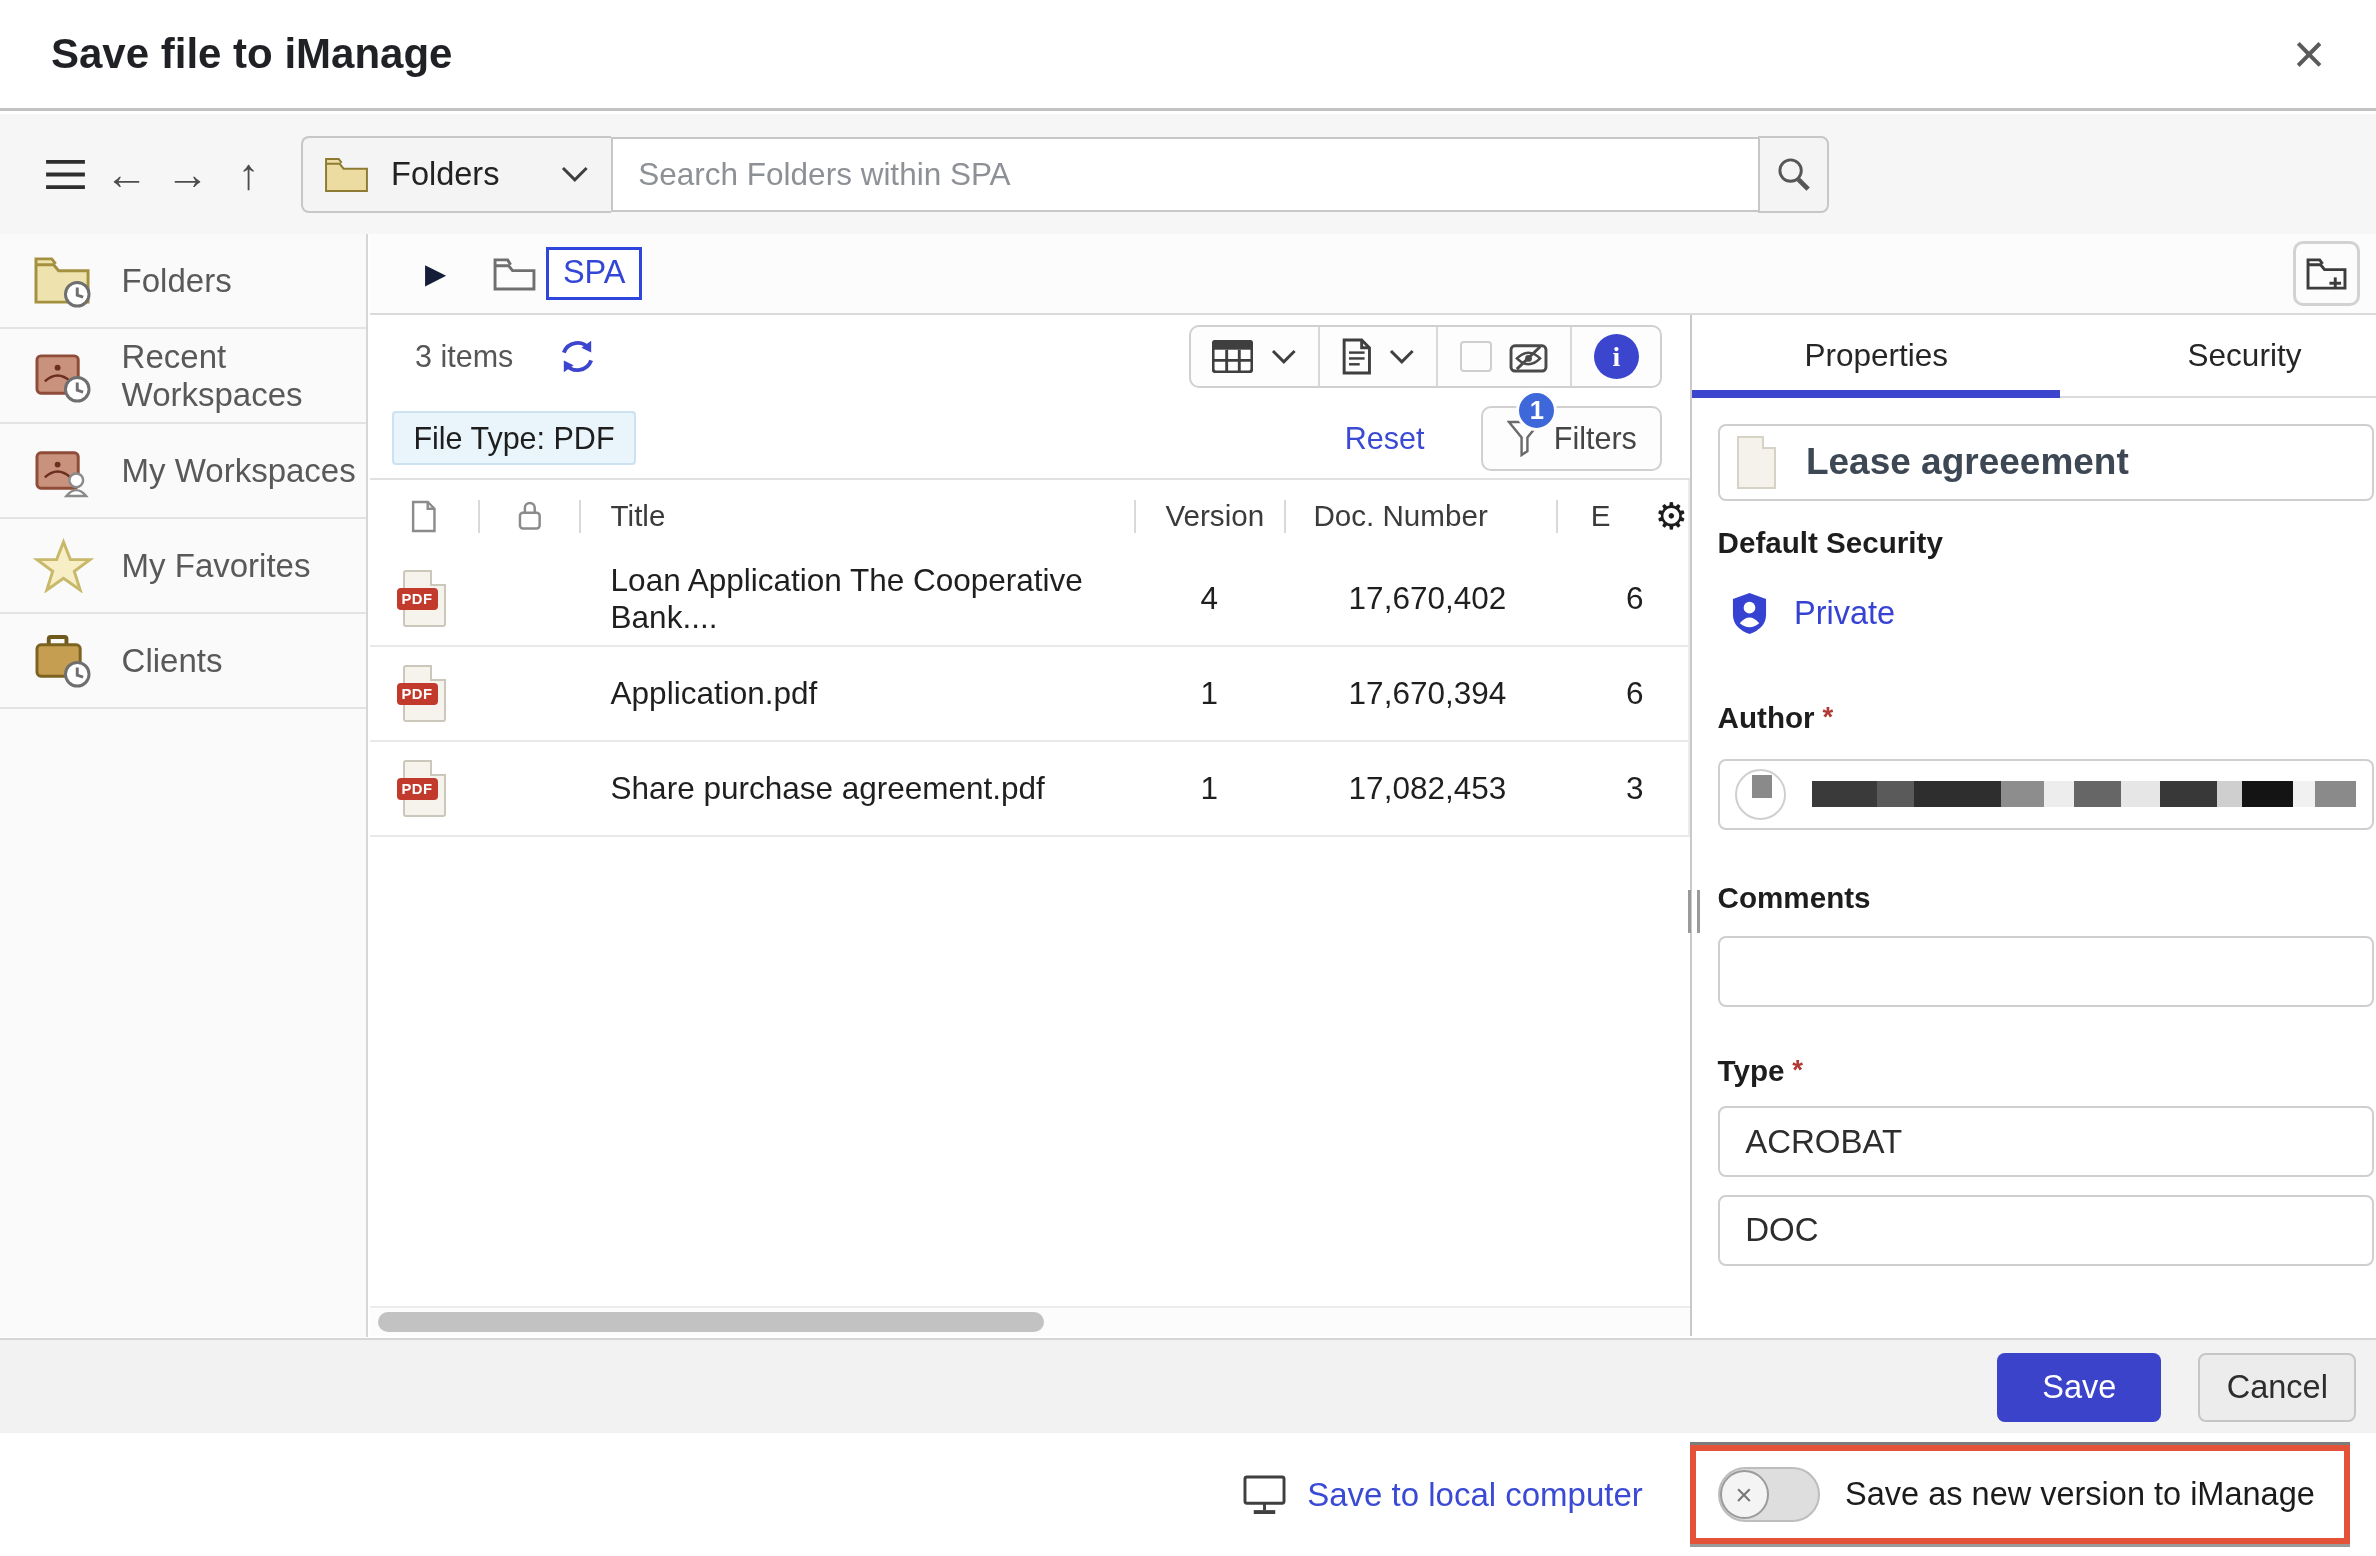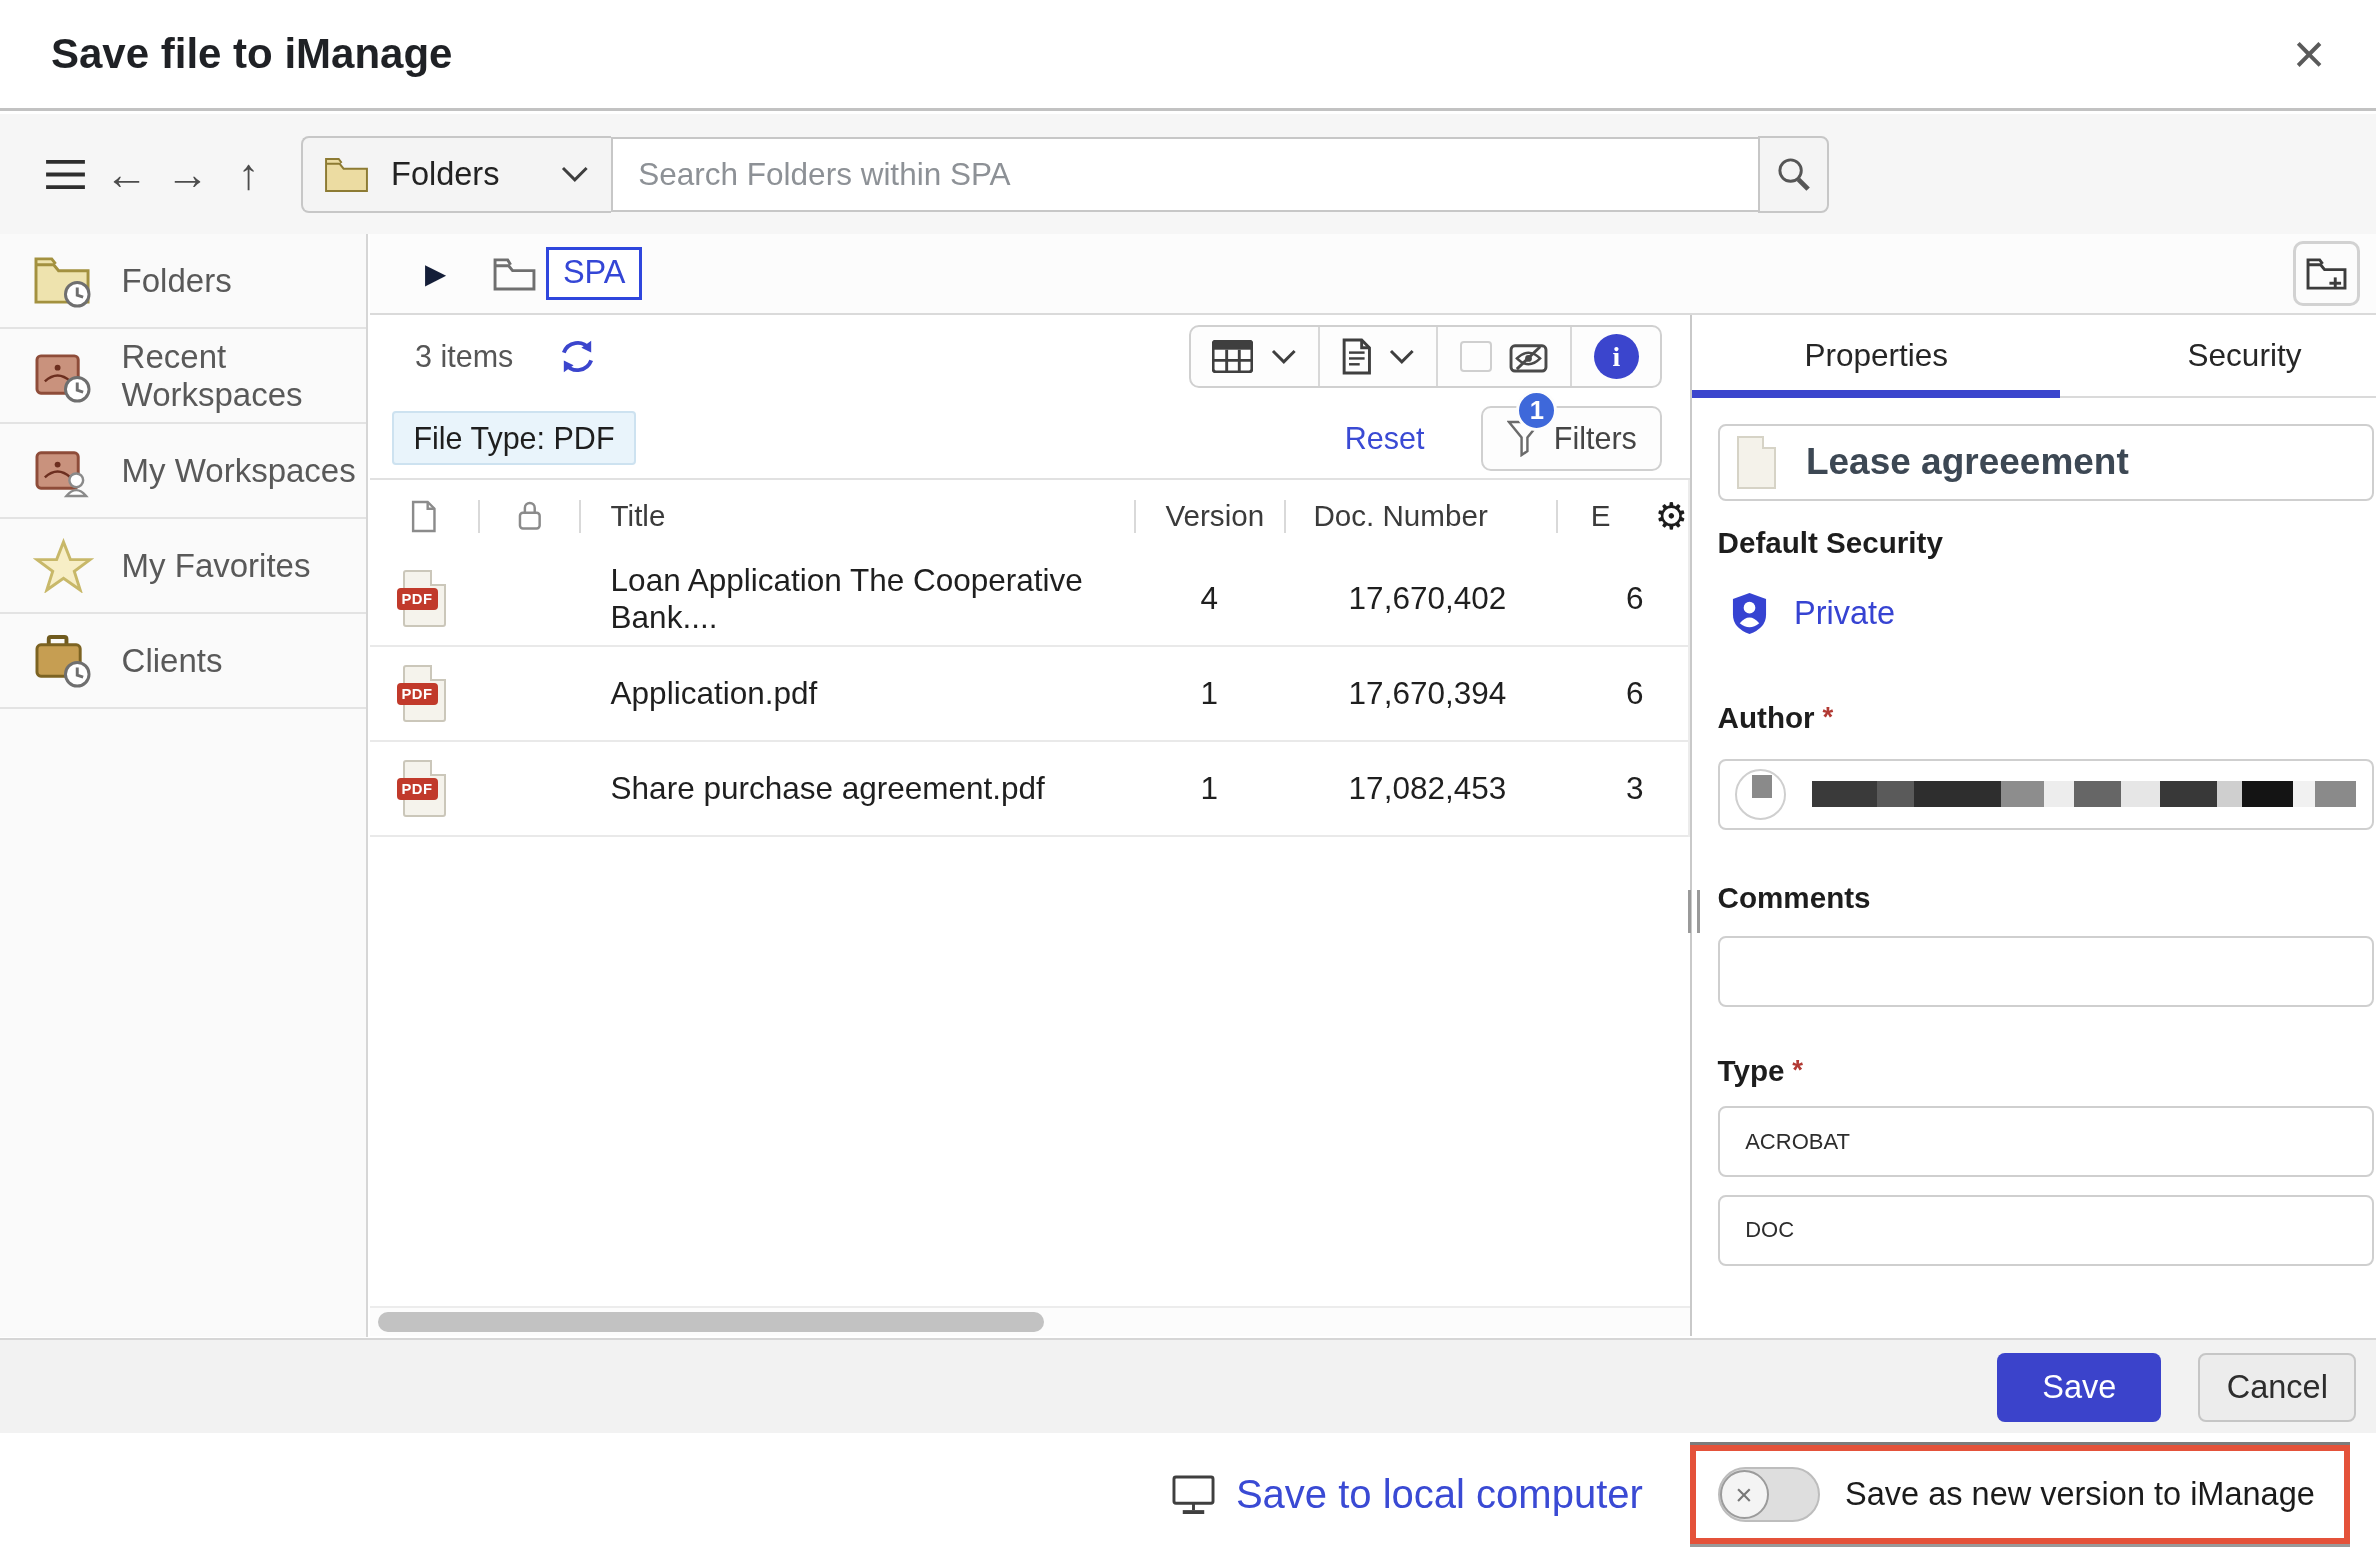--- a/index.html
+++ b/index.html
@@ -144,37 +144,37 @@
             background:#fff; overflow:hidden; }
   .avatar::before { content:""; position:absolute; left:14.8px; top:3.9px; width:19.7px; height:23.6px; background:#8a8a8a; }
   .redact { display:flex; align-items:center; height:25.6px; }
   .redact span { display:block; height:25.6px; }
 
   .lbl-comments { margin-top:51px; }
   .comments-box { margin-top:21.7px; height:71px; border:2px solid #cfcfcf; border-radius:7.9px; background:#fff; }
 
   .lbl-type { margin-top:47px; }
   .value-box { margin-top:17.7px; height:71px; border:2px solid #cfcfcf; border-radius:7.9px; background:#fff;
-               display:flex; align-items:center; padding:0 25.6px; font-size:22px; color:#2d2d2d; }
+               display:flex; align-items:center; padding:0 25.6px; font-size:33px; color:#2d2d2d; }
   .lbl-class { margin-top:47px; }
 
   
   .bottom-bar { position:absolute; left:0; top:1338px; width:2376px; height:96px; background:#f2f2f2;
                 border-top:2px solid #d6d6d6; display:flex; align-items:center;
                 justify-content:flex-end; gap:37px; padding-right:19.7px; }
   .btn { height:69px; border-radius:7.9px; font-size:32.5px; display:flex; align-items:center;
          justify-content:center; }
   .btn-save { width:164px; background:#3b43cb; color:#fff; }
   .btn-cancel { width:158px; background:#ececec; border:2px solid #c6c6c6; color:#2d2d2d; }
 
   
   .footer { position:absolute; left:0; top:1433px; width:2376px; height:123px; background:#fff;
             display:flex; align-items:center; justify-content:flex-end; gap:47px; padding-right:25.6px; }
   .save-local { display:flex; align-items:center; gap:19.7px; }
-  .save-local-label { font-size:40px; color:#3a4ad4; }
+  .save-local-label { font-size:33px; color:#3a4ad4; }
   .highlight-box { border:6.9px solid #e4523a; background:#fff; display:flex; align-items:center;
                    gap:25.6px; padding:15.8px 29.6px 15.8px 21.7px; box-shadow:0 -3px 0 #7c7c7c, 0 3px 0 #9a9a9a; }
   .toggle { position:relative; width:102px; height:55px; border-radius:27.6px; background:#dedede;
             border:2px solid #bdbdbd; flex:0 0 auto; }
   .toggle-knob { position:absolute; left:0px; top:1px; width:49px; height:49px; border-radius:50%;
                  background:#f4f4f4; border:2px solid #9b9b9b; display:flex; align-items:center;
                  justify-content:center; font-size:29.6px; color:#787878; }
   .toggle-label { font-size:32.5px; color:#1b1b1b; }
 
   svg { display:block; }

